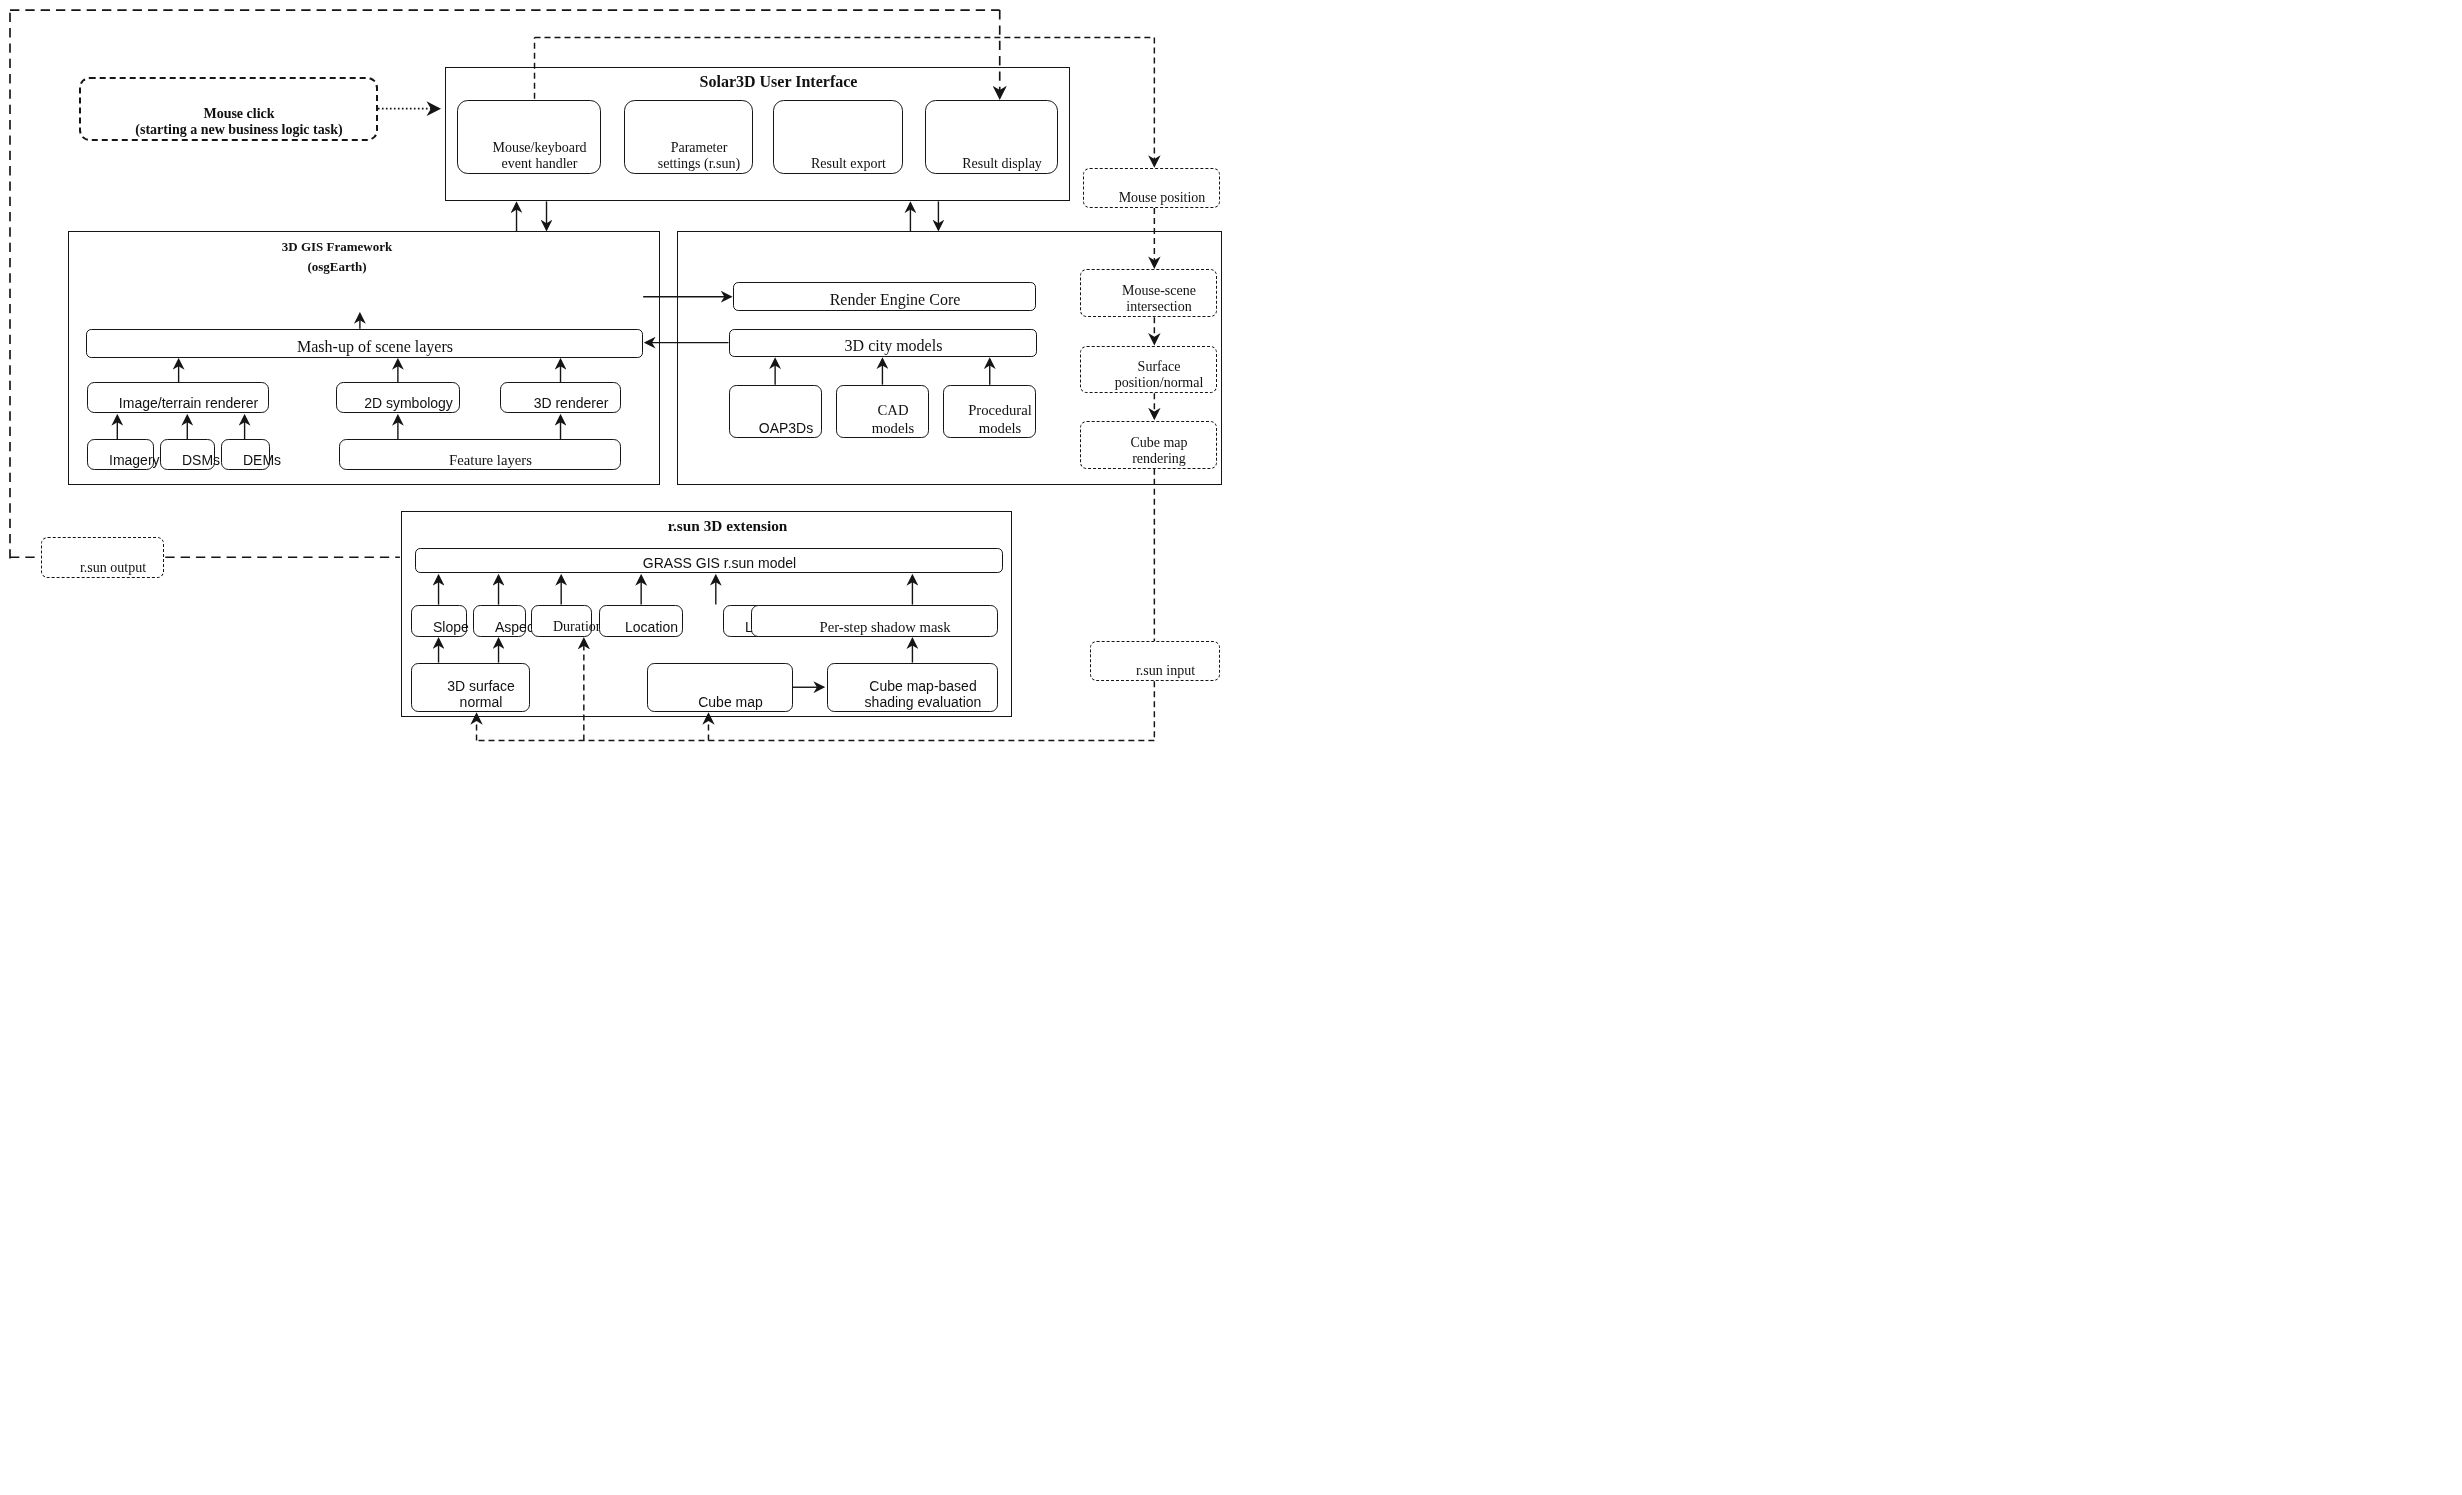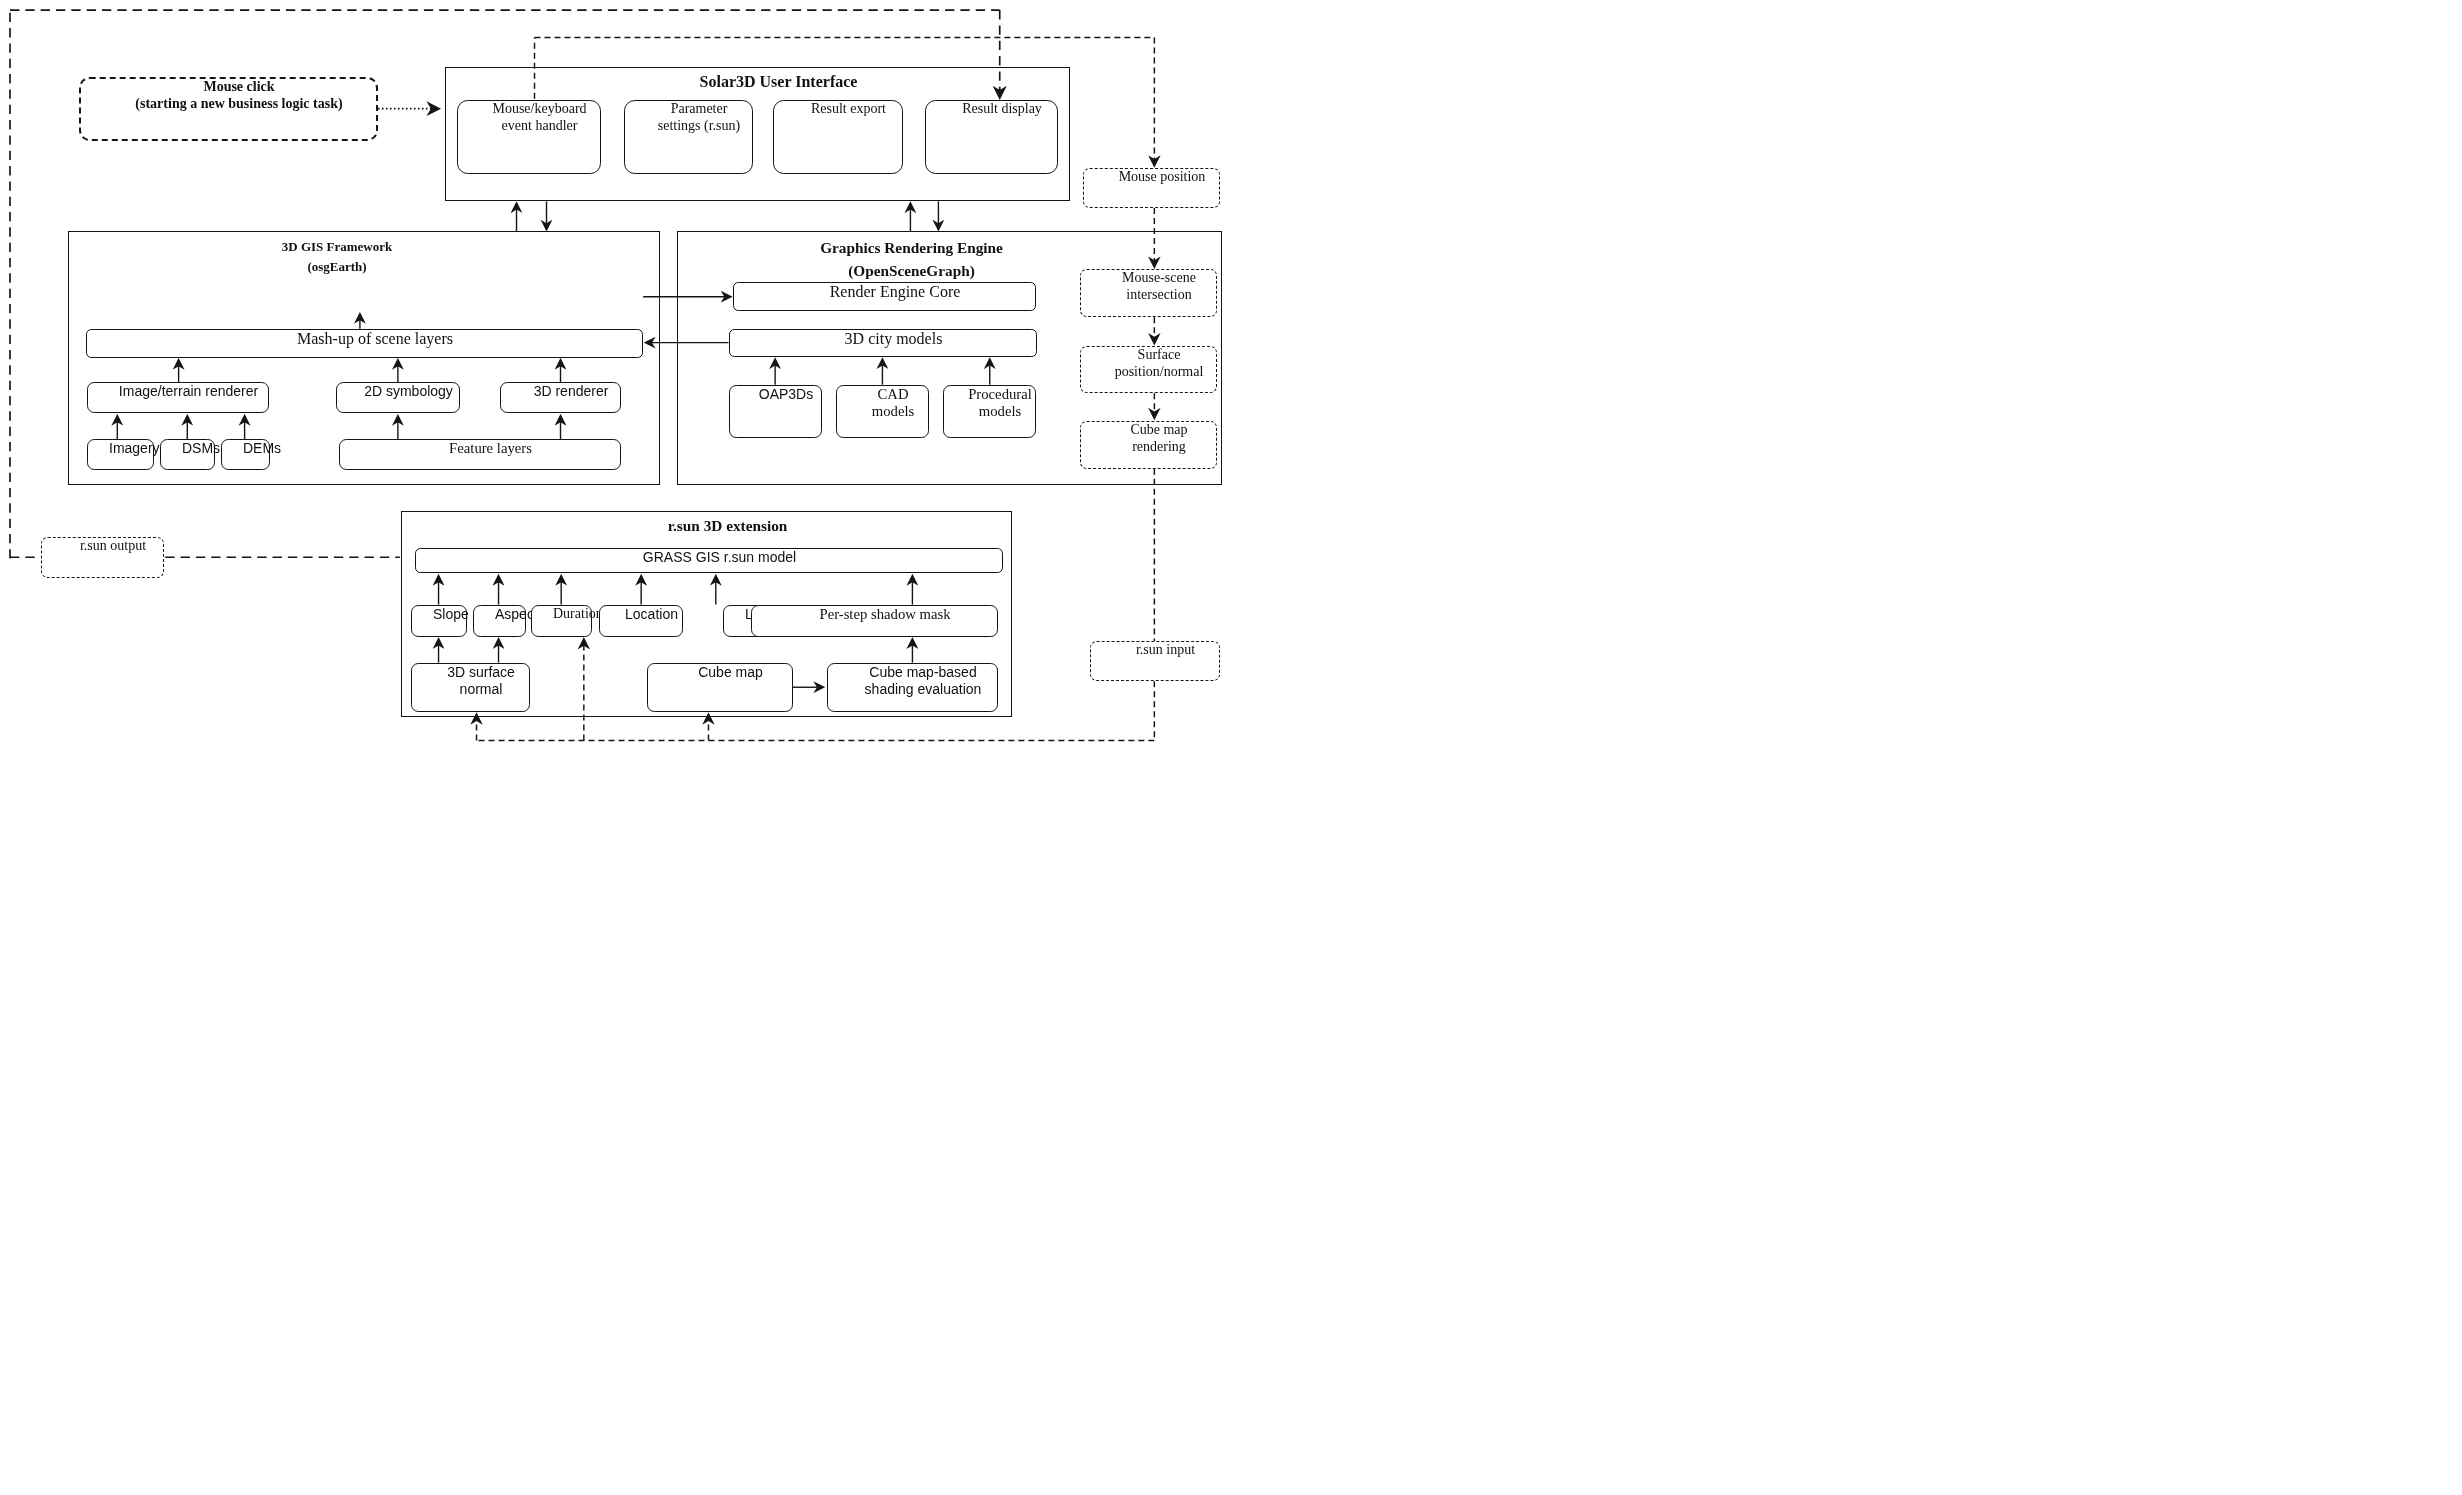--- a/index.html
+++ b/index.html
@@ -1,18 +1,18 @@
 <!DOCTYPE html>
 <html style="font-size:10.7px"><head>
 <meta charset="utf-8">
 <style>
   html,body{margin:0;padding:0;background:#ffffff;}
   .stage{position:relative;width:1231px;height:748px;background:#ffffff;overflow:hidden;
          font-family:"Liberation Serif",serif;color:#111;}
-  .node{position:absolute;box-sizing:border-box;display:flex;align-items:flex-start;justify-content:center;
+  .node{position:absolute;box-sizing:border-box;display:flex;align-items:flex-end;justify-content:center;
         text-align:center;background:#fff;line-height:1.18;}
   .container{position:absolute;box-sizing:border-box;border:1.7px solid #151515;background:#fff;}
   .rrect{border:1.5px solid #151515;border-radius:7.3px;}
   .rrect-big{border:1.7px solid #151515;border-radius:10.7px;}
   .dashbox{border:1.5px dashed #151515;border-radius:6.7px;}
   .dashbox-big{border:2px dashed #151515;border-radius:10.7px;}
   .serif{font-family:"Liberation Serif",serif;}
   .sans{font-family:"Liberation Sans",sans-serif;}
   .bold{font-weight:bold;}
   .lbl{white-space:pre-line;display:block;width:100%;}
@@ -101,24 +101,20 @@
 
   <div class="title" style="left:445px;top:73px;width:625px;font-size:16px;">
     <span class="lbl">Solar3D User Interface</span>
     </div>
 
   <div class="title" style="left:68px;top:237px;width:496px;font-size:13px;line-height:1.5;">
     <span class="lbl">3D GIS Framework</span>
     <span class="lbl">(osgEarth)</span>
     </div>
 
-  <div class="title" style="left:677px;top:237px;width:427px;font-size:15.3px;line-height:1.5;">
-    <span class="lbl">Graphics Rendering Engine</span>
-    <span class="lbl">(OpenSceneGraph)</span>
-    </div>
 
   <div class="title" style="left:401px;top:517px;width:611px;font-size:15.3px;">
     <span class="lbl">r.sun 3D extension</span>
     </div>
 
   <div class="node dashbox-big serif bold" style="left:79px;top:77px;width:299px;height:64px;font-size:14px;">
     <span class="lbl">Mouse click
 (starting a new business logic task)</span>
     </div>
 

